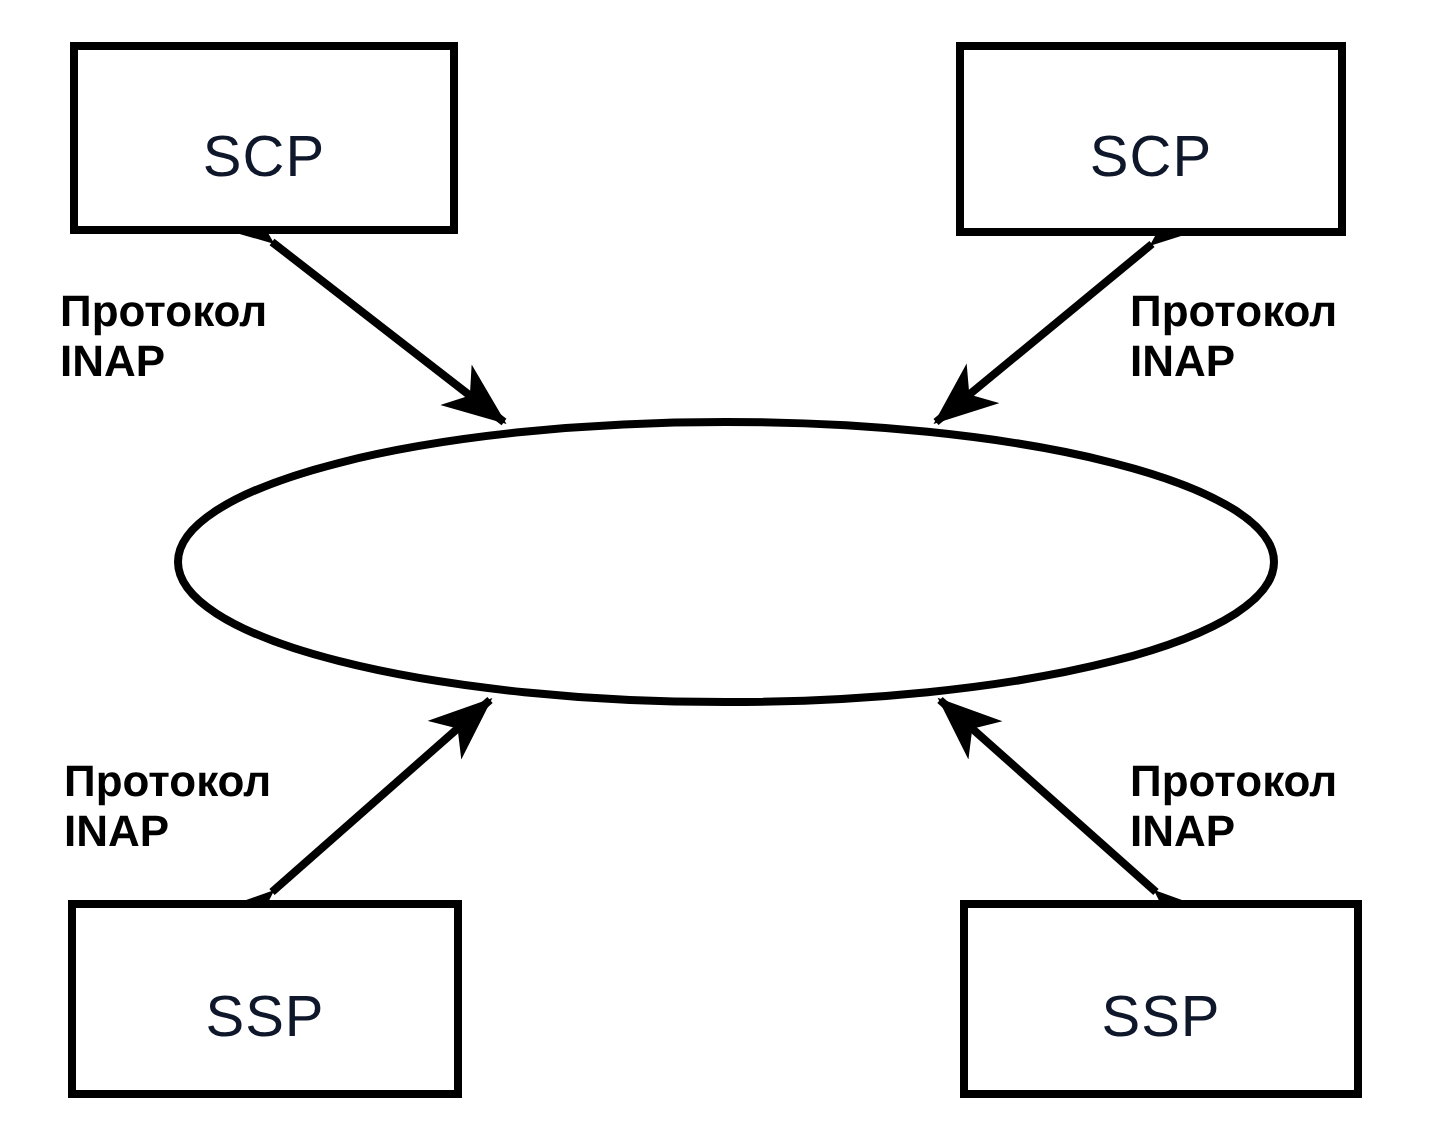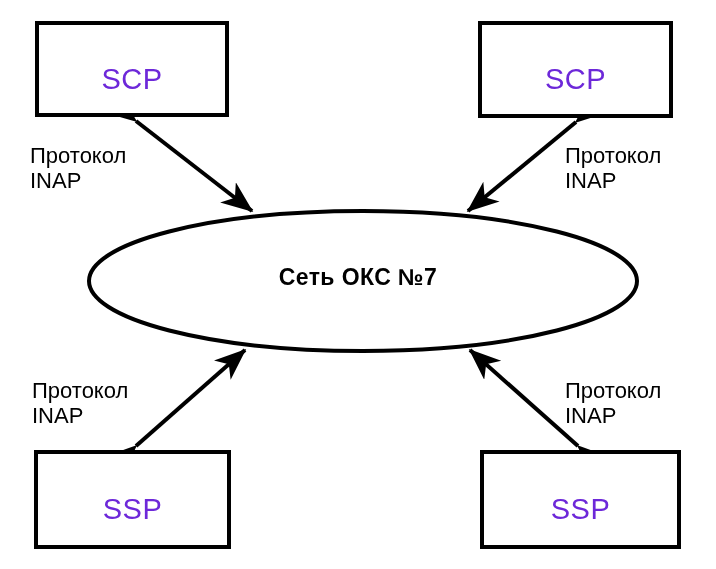--- a/index.html
+++ b/index.html
@@ -32,37 +32,37 @@
     box-sizing: border-box;
     background: #ffffff;
     border: 4px solid #000000;
     display: flex;
     align-items: center;
     justify-content: center;
   }
   .node-box-label {
     font-size: 29px;
     font-weight: 400;
-    color: #6d28d9;
+    color: #0f172a;
     letter-spacing: 0.5px;
     line-height: 1;
     user-select: none;
     margin-top: 20px;
   }
   #node-scp-left  { left: 35px;  top: 21px;  width: 194px; height: 96px; }
   #node-scp-right { left: 478px; top: 21px;  width: 195px; height: 97px; }
   #node-ssp-left  { left: 34px;  top: 450px; width: 197px; height: 99px; }
   #node-ssp-right { left: 480px; top: 450px; width: 201px; height: 99px; }
 
   .edge-label {
     position: absolute;
     color: #000000;
     font-size: 22px;
     line-height: 25px;
-    font-weight: 400;
+    font-weight: 700;
     white-space: nowrap;
     user-select: none;
   }
   .edge-label .line-1 { display: block; text-align: left; }
   .edge-label .line-2 { display: block; text-align: left; }
 
   #edge-label-top-left     { left: 30px;  top: 143px; }
   #edge-label-top-right    { left: 565px; top: 143px; }
   #edge-label-bottom-left  { left: 32px;  top: 378px; }
   #edge-label-bottom-right { left: 565px; top: 378px; }
@@ -96,21 +96,20 @@
 
     <line x1="136" y1="121" x2="252" y2="211" stroke="#000000" stroke-width="4" marker-start="url(#arrowhead)" marker-end="url(#arrowhead)"></line>
 
     <line x1="576" y1="122" x2="468" y2="211" stroke="#000000" stroke-width="4" marker-start="url(#arrowhead)" marker-end="url(#arrowhead)"></line>
 
     <line x1="136" y1="446" x2="245" y2="350" stroke="#000000" stroke-width="4" marker-start="url(#arrowhead)" marker-end="url(#arrowhead)"></line>
 
     <line x1="578" y1="446" x2="470" y2="350" stroke="#000000" stroke-width="4" marker-start="url(#arrowhead)" marker-end="url(#arrowhead)"></line>
   </svg>
 
-  <div id="cloud-label">Сеть ОКС №7</div>
 
   <div class="node-box" id="node-scp-left">
     <span class="node-box-label">SCP</span>
   </div>
 
   <div class="node-box" id="node-scp-right">
     <span class="node-box-label">SCP</span>
   </div>
 
   <div class="node-box" id="node-ssp-left">

